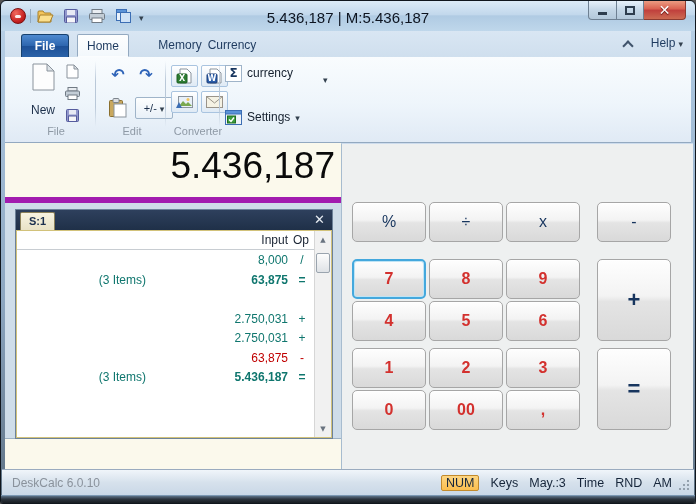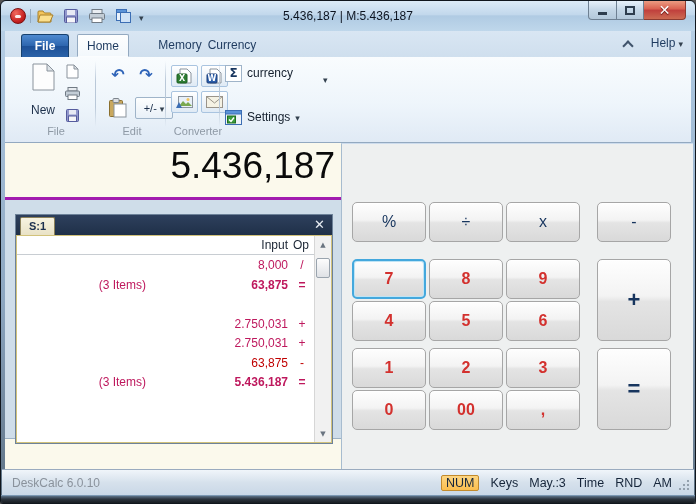--- a/index.html
+++ b/index.html
@@ -17,21 +17,21 @@
   .app-logo { position:absolute; left:9px; top:7px; width:16px; height:16px; border-radius:50%;
     background: radial-gradient(circle at 35% 30%, #f26a5e, #c41f1f 65%, #8f1414);
     border:1px solid #7d1010; }
   .app-logo::after{ content:""; position:absolute; left:4px; top:6px; width:6px; height:3px;
     border-radius:3px; background:#fff; opacity:.9; }
   .qat-sep { position:absolute; left:29px; top:8px; width:1px; height:14px; background:#93aabf; }
   .qat { position:absolute; left:34px; top:5px; display:flex; align-items:center; gap:6px; }
   .qat-btn { width:20px; height:20px; display:flex; align-items:center; justify-content:center; }
   .caret::after { content:"▾"; font-family:"DejaVu Sans",sans-serif; font-size:9px; color:#33414f; }
   .title-text { position:absolute; left:0; right:0; top:8px; text-align:center;
-    font-size:12px; color:#0d1420; }
+    font-size:15px; color:#0d1420; }
   .win-controls { position:absolute; right:9px; top:0; display:flex; }
   .win-btn { height:19px; border:1px solid #6e8092; border-top:none; display:flex;
     align-items:center; justify-content:center;
     background:linear-gradient(180deg,#e7f1fa,#c4d6e6 50%,#b3c8da); }
   .win-btn.min { width:29px; border-radius:0 0 0 4px; }
   .win-btn.max { width:27px; border-left:none; }
   .win-btn.close { width:42px; border-left:none; border-radius:0 0 4px 0;
     border-color:#8c3a30;
     background:linear-gradient(180deg,#eb9c82,#d9604f 45%,#c03f3c 50%,#cc6a52); }
   .glyph-min { width:9px; height:3px; background:#2e3d4d; margin-top:6px; }
@@ -80,21 +80,21 @@
   .sigma-box { width:17px; height:17px; border:1px solid #9fb4c9; background:#fff;
     font-family:"DejaVu Sans",sans-serif; font-size:12px; font-weight:700; color:#17355e;
     display:flex; align-items:center; justify-content:center; }
   .row1-caret { position:absolute; left:318px; top:12px; }
   
   .main { position:absolute; left:4px; right:4px; top:142px; height:326px; }
   .left-panel { position:absolute; left:0; top:0; width:336px; height:326px; background:#fbf9ec; }
   .display { position:absolute; left:0; right:0; top:0; height:54px; }
   .display-value { position:absolute; right:6px; top:2px; font-size:37px; color:#0a0a0a; }
   .tape-outer { position:absolute; left:0; right:0; top:54px; height:242px; background:#cfdde9;
-    border-top:3px solid #a21caf; border-bottom:1px solid #9db1c4; padding:14px 8px 6px 10px; }
+    border-top:6px solid #a21caf; border-bottom:1px solid #9db1c4; padding:6px 8px 6px 10px; }
   .tape-window { width:100%; height:230px; border:1px solid #6d8299; }
   .tape-titlebar { position:relative; height:20px;
     background:linear-gradient(180deg,#2e405d,#1f3048); }
   .tape-tab { position:absolute; left:4px; top:2px; height:18px; padding:0 8px;
     background:linear-gradient(180deg,#f7f3e1,#e9e2c6); border:1px solid #8c815a; border-bottom:none;
     border-radius:2px 2px 0 0; font-size:11px; font-weight:700; color:#1b2f4e; line-height:17px; }
   .tape-close { position:absolute; right:7px; top:2px; color:#e8edf3; font-size:13px;
     font-family:"DejaVu Sans",sans-serif; line-height:16px; }
   .tape-list { position:relative; height:208px; background:#fff; border:1px solid #d2c27a; }
   .tape-scroll { position:absolute; right:0; top:0; bottom:0; width:17px; background:#f1f1f1;
@@ -103,21 +103,21 @@
     justify-content:center; font-family:"DejaVu Sans",sans-serif; font-size:7px; color:#6a7480; }
   .sb-up { top:1px; } .sb-down { bottom:1px; }
   .sb-thumb { position:absolute; left:1px; right:1px; top:22px; height:20px;
     background:linear-gradient(180deg,#fdfdfd,#dfe2e6); border:1px solid #9aa4ae; border-radius:2px; }
   .tape-header { position:relative; height:19px; border-bottom:1px solid #c8cdd2;
     margin-right:17px; font-size:12px; color:#1a2433; }
   .th-text { position:absolute; left:0; right:0; text-align:center; top:2px; }
   .th-input { position:absolute; right:26px; top:2px; }
   .th-op { position:absolute; right:2px; width:22px; text-align:center; top:2px;margin-left:22px; }
   .tape-rows { position:absolute; left:0; right:17px; top:20px; }
-  .trow { position:relative; height:19.5px; font-size:12px; color:#be185d; }
+  .trow { position:relative; height:19.5px; font-size:12px; color:#0f766e; }
   .tc-text { position:absolute; right:168px; top:2px; }
   .tc-input { position:absolute; right:26px; top:2px; }
   .tc-op { position:absolute; right:2px; width:20px; text-align:center; top:2px; }
   .trow.bold .tc-input, .trow.bold .tc-op { font-weight:700; }
   .trow.red { color:#c00000; }
   
   .keypad { position:absolute; left:336px; top:0; width:352px; height:326px; background:#eef0f0;
     border-left:1px solid #a7bccf; border-top:1px solid #cddced; }
   .key { position:absolute; width:74px; height:40px; border:1px solid #a6a6a6; border-radius:5px;
     background:linear-gradient(180deg,#fefefe 0%,#f3f3f3 45%,#e4e4e4 52%,#d9d9d9 100%);

